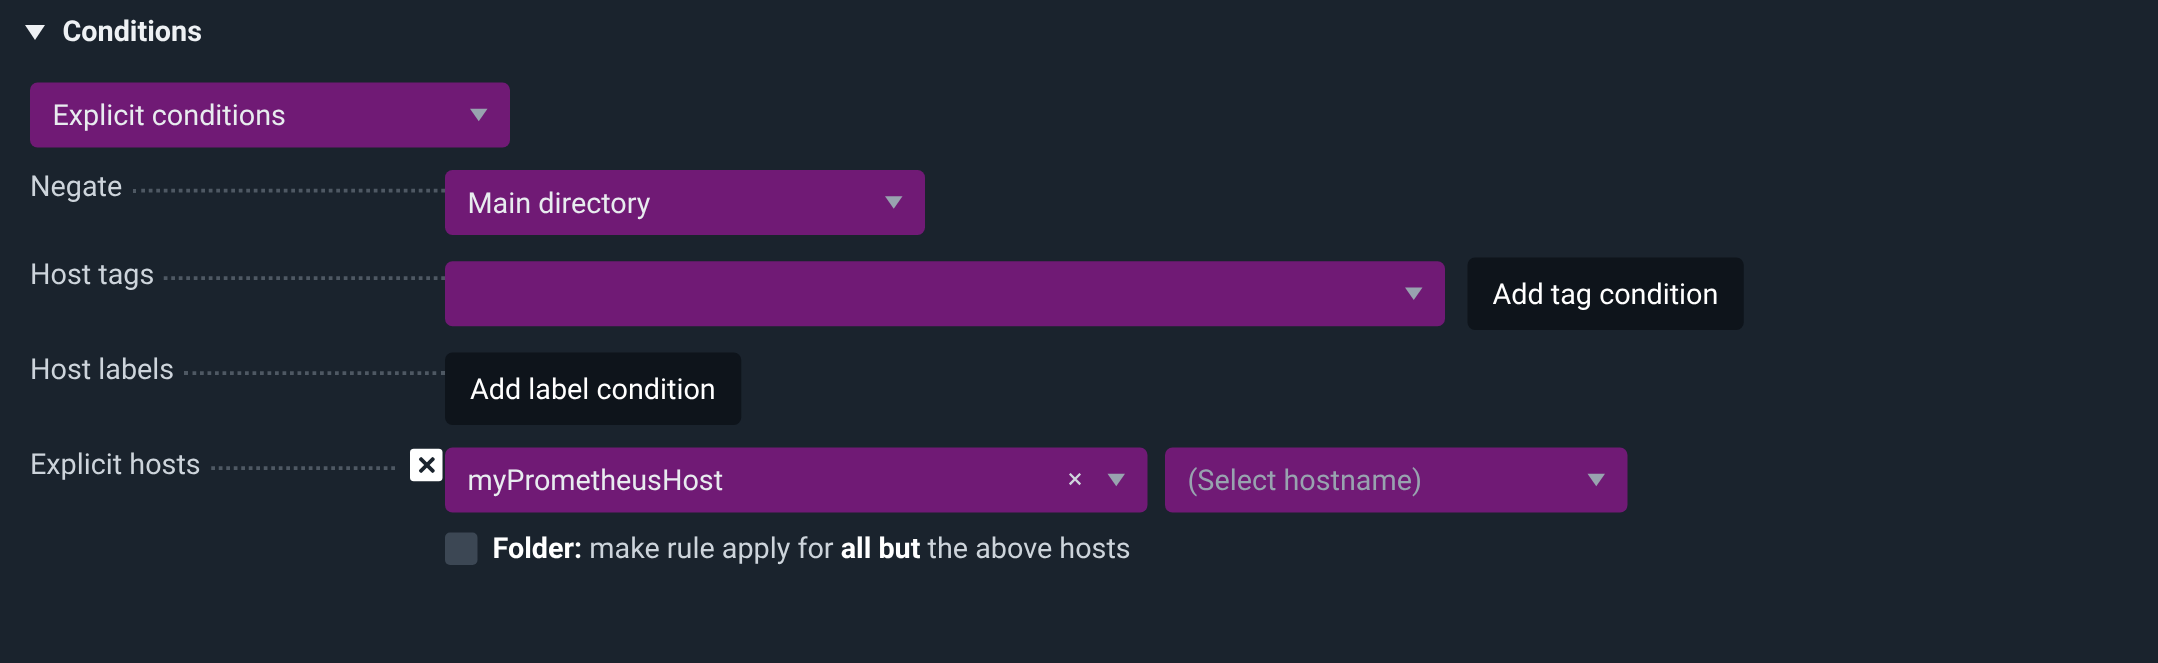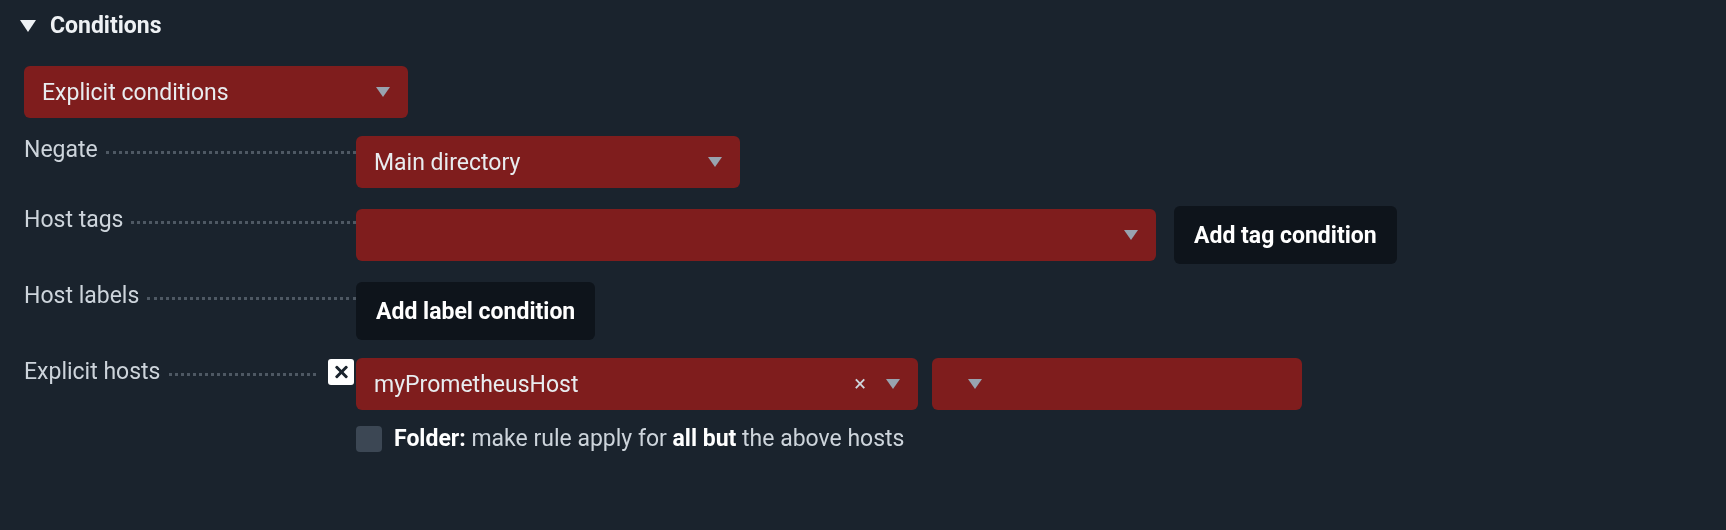--- a/index.html
+++ b/index.html
@@ -10,30 +10,30 @@
     font-weight:700;color:#eef1f4}
   .tri-down{display:inline-block;width:0;height:0;border-left:8px solid transparent;
     border-right:8px solid transparent;border-top:12px solid #eef1f4}
   .tri-down-sm{display:inline-block;width:0;height:0;border-left:7px solid transparent;
     border-right:7px solid transparent;border-top:10px solid #98a3af}
   .row{display:flex;align-items:flex-start;padding:9px 24px}
   .label-col{width:332px;display:flex;align-items:center;color:#cdd4db}
   .label-text{white-space:nowrap}
   .dots{flex:1;margin-left:8px;border-bottom:3px dotted #4e5863;margin-top:6px}
   .ctrl-col{display:flex;align-items:center;gap:18px;flex-wrap:wrap}
-  .select{display:flex;align-items:center;justify-content:space-between;background:#7f1d1d;
+  .select{display:flex;align-items:center;justify-content:space-between;background:#701a75;
     border-radius:6px;height:52px;padding:0 18px;color:#e8ecef}
   .select .caret{margin-left:18px}
   .select.w-med{width:384px;box-sizing:border-box}
   .select.w-wide{width:800px;box-sizing:border-box}
   .select.w-host{width:562px;box-sizing:border-box}
   .select.w-host2{width:370px;box-sizing:border-box}
   .select .ph{color:#98a3af}
   .btn-dark{display:inline-flex;align-items:center;height:58px;padding:0 20px;
-    background:#0e141b;border-radius:6px;color:#ffffff;font-weight:700}
+    background:#0e141b;border-radius:6px;color:#ffffff;font-weight:400}
   .icon-btn{display:inline-flex;align-items:center;justify-content:center;width:26px;height:26px;
     background:#ffffff;border-radius:3px;margin-left:12px;margin-right:2px}
   .icon-x{position:relative;width:14px;height:14px}
   .icon-x::before,.icon-x::after{content:"";position:absolute;left:6px;top:-1px;width:3px;height:16px;
     background:#1a232d;border-radius:1px}
   .icon-x::before{transform:rotate(45deg)}
   .icon-x::after{transform:rotate(-45deg)}
   .clear-x{color:#cfd6dd;font-size:22px;margin-right:10px;line-height:1}
   .cbox{display:inline-block;width:26px;height:26px;background:#3c4754;border-radius:4px;
     margin-right:12px;vertical-align:middle}
@@ -113,20 +113,21 @@
     <div class="ctrl-col stack">
       <div style="display:flex;gap:14px;align-items:center">
         <div class="select w-host">
           <span>myPrometheusHost</span>
           <span class="host-right">
             <span class="clear-x">×</span>
             <span class="tri-down-sm"></span>
           </span>
         </div>
         <div class="select w-host2">
+          <span class="ph">(Select hostname)</span>
           <span class="caret tri-down-sm"></span>
         </div>
       </div>
     </div>
   </div>
 
   <div class="negate-line">
     <span class="cbox"></span>
     <span>
       <b>Folder:</b><span> make rule apply for </span><b>all but</b><span> the above hosts</span>

